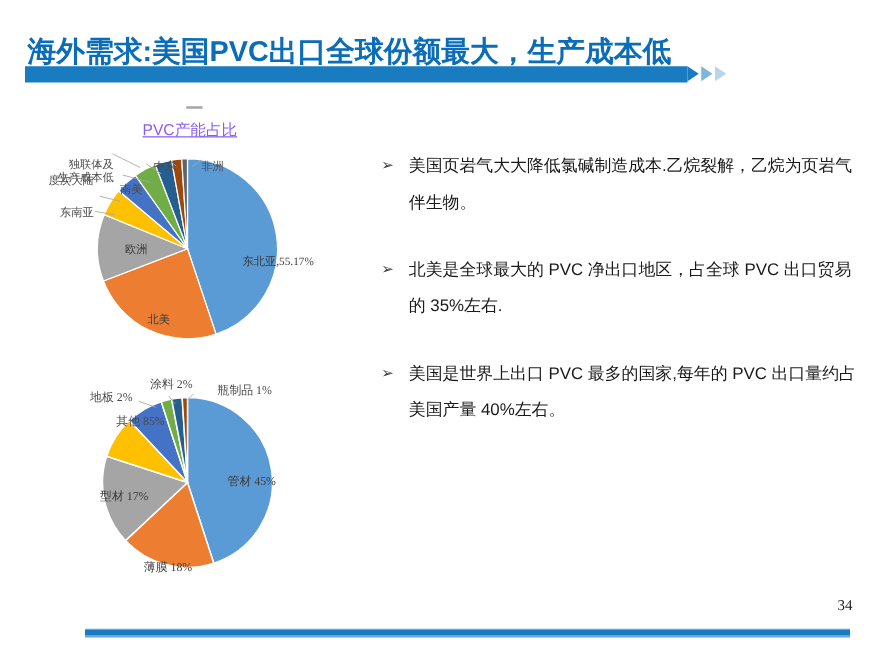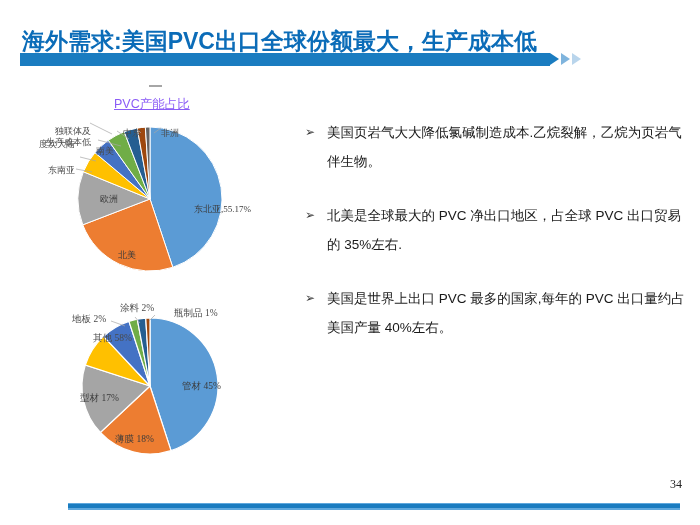--- a/index.html
+++ b/index.html
@@ -248,24 +248,24 @@
       </g>
 
       <g stroke="#a6a6a6" stroke-width="0.7" fill="none">
         <path d="M 117 31 L 122 37"></path>
         <path d="M 137 29 L 131 35"></path>
         <path d="M 93 35 L 107 40"></path>
       </g>
     </svg>
 
     <div class="pie-label inner" style="left:164px; top:95px; font-size:9.5px;">管材 45%</div>
-    <div class="pie-label inner" style="left:97px; top:148px; font-size:9.5px;">薄膜 18%</div>
+    <div class="pie-label inner" style="left:97px; top:164px; font-size:9.5px;">薄膜 18%</div>
     <div class="pie-label inner" style="left:62px; top:107px; font-size:9.5px;">型材 17%</div>
     <div class="pie-label" style="left:32px; top:63px; font-size:9.5px;"></div>
-    <div class="pie-label" style="left:75px; top:47px; font-size:9.5px;">其他 58%</div>
+    <div class="pie-label" style="left:75px; top:47px; font-size:9.5px;">其他 85%</div>
     <div class="pie-label" style="left:54px; top:28px; font-size:9.5px;">地板 2%</div>
     <div class="pie-label" style="left:102px; top:17px; font-size:9.5px;">涂料 2%</div>
     <div class="pie-label" style="left:156px; top:22px; font-size:9.5px;">瓶制品 1%</div>
   </div>
 
   <div id="bullets">
     <div class="bullet">
       <span class="bullet-marker">➢</span>
       <span class="bullet-text">美国页岩气大大降低氯碱制造成本.乙烷裂解，乙烷为页岩气伴生物。</span>
     </div>

